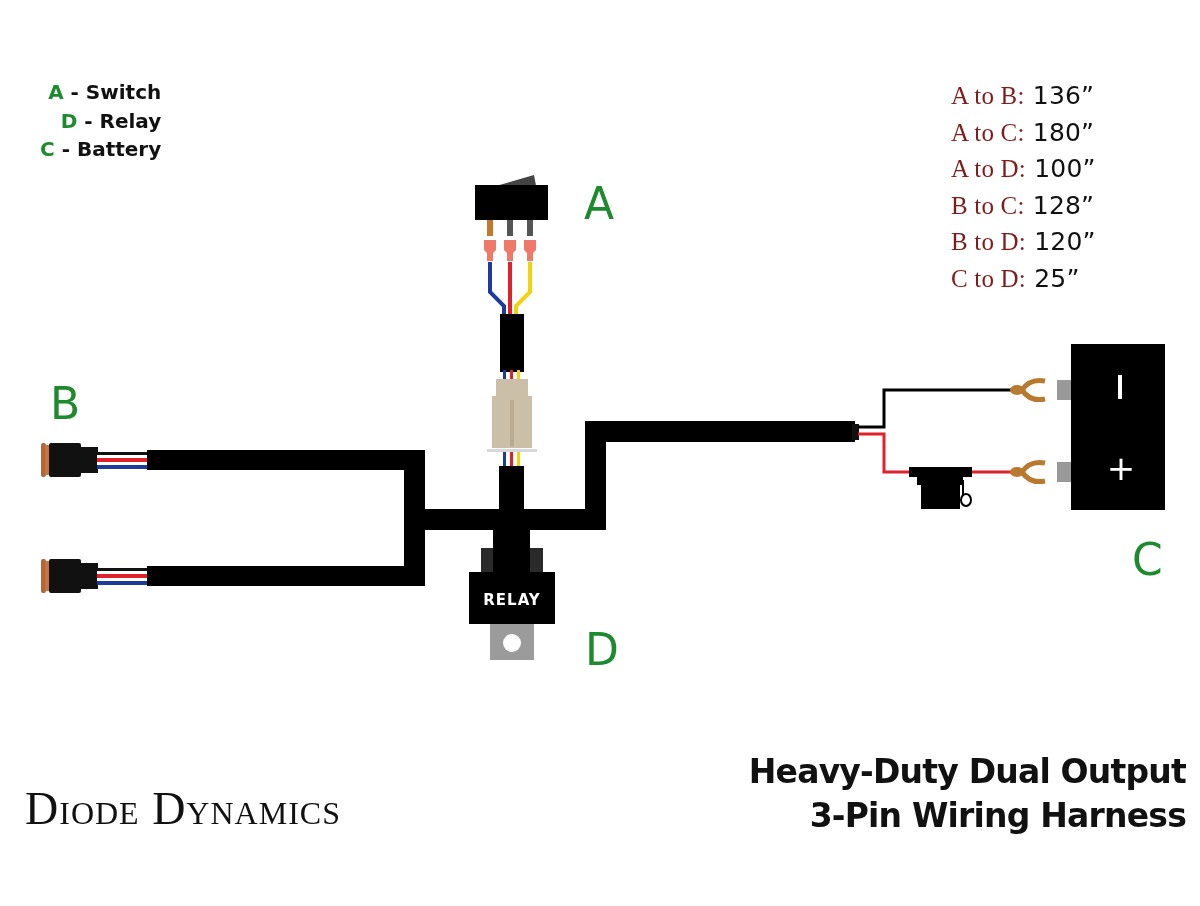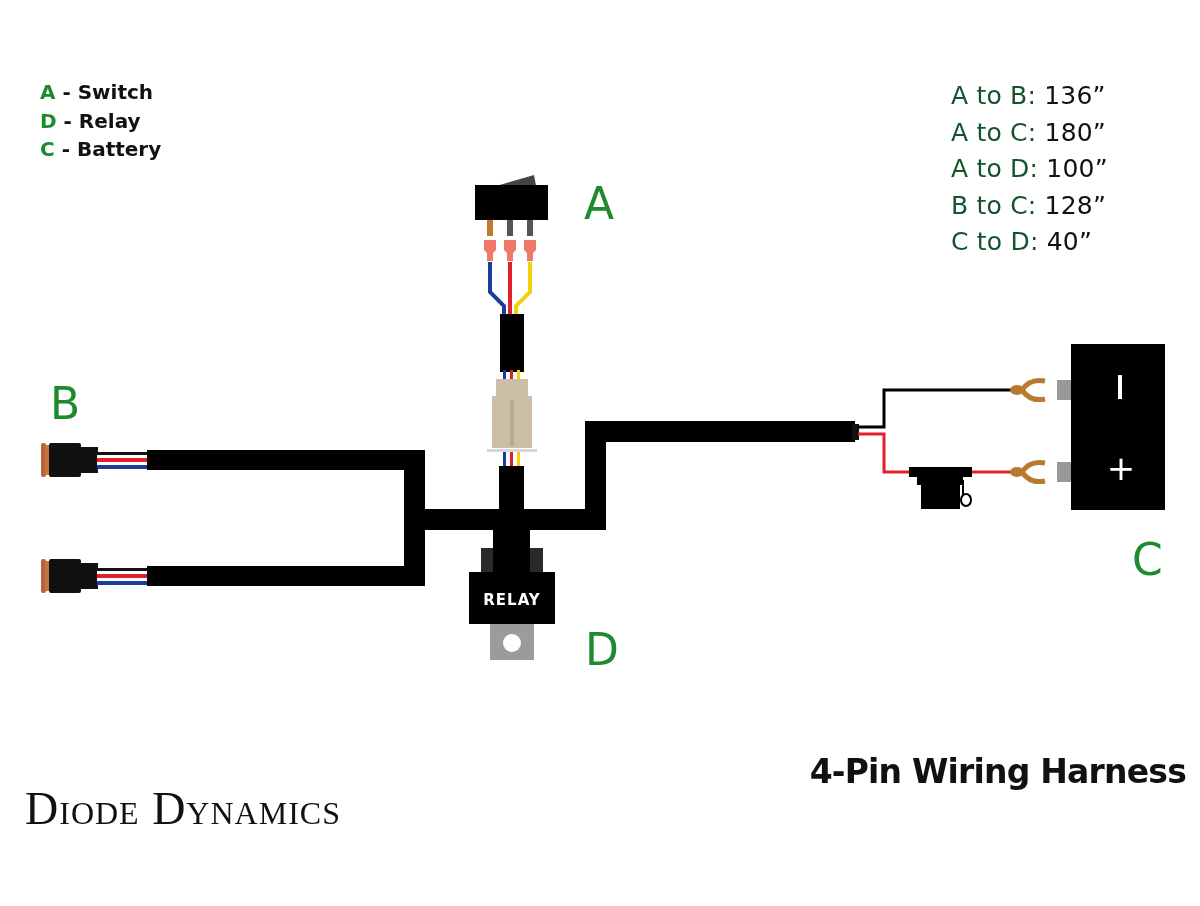--- a/index.html
+++ b/index.html
@@ -1,21 +1,21 @@
 <!DOCTYPE html>
 <html><head>
 <meta charset="utf-8">
 <style>
   html, body { margin: 0; padding: 0; background: #ffffff; }
   body { width: 1200px; height: 906px; position: relative; overflow: hidden; font-family: "DejaVu Sans", sans-serif; }
   #diagram { position: absolute; left: 0; top: 0; width: 1200px; height: 906px; }
-  .legend { position: absolute; left: 40px; top: 78px; font-family: "DejaVu Sans", sans-serif; font-weight: bold; font-size: 20px; line-height: 28.5px; color: #111; }
+  .legend { position: absolute; left: 40px; top: 78px; font-family: "DejaVu Sans", sans-serif; font-weight: bold; font-size: 20px; line-height: 28.5px; color: #111; text-align: right; }
   .legend .key { color: #1e8a2e; }
   .dims { position: absolute; left: 951px; top: 78px; font-family: "DejaVu Sans", sans-serif; font-size: 25px; line-height: 36.5px; color: #111; letter-spacing: 0.2px; }
-  .dims .pair { color: #14532d; }
+  .dims .pair { color: #7f1d1d; font-family: Liberation Serif, serif; }
   .big-label { position: absolute; font-family: "DejaVu Sans", sans-serif; font-size: 44px; color: #1e8a2e; font-weight: normal; }
   .brand { position: absolute; left: 25px; top: 782px; font-family: "Liberation Serif", "DejaVu Serif", serif; font-size: 46px; color: #111; letter-spacing: 1px; font-variant: small-caps; }
   .title { position: absolute; right: 14px; top: 750px; text-align: right; font-family: "DejaVu Sans", sans-serif; font-weight: bold; font-size: 33px; line-height: 44px; color: #111; letter-spacing: -0.8px; }
   .relay-text { font-family: "DejaVu Sans", sans-serif; font-weight: bold; font-size: 15px; fill: #ffffff; letter-spacing: 1px; }
   .term-sym { font-family: "DejaVu Sans", sans-serif; fill: #ffffff; }
 </style>
 </head>
 <body>
 
 <svg id="diagram" viewBox="0 0 1200 906" xmlns="http://www.w3.org/2000/svg">
@@ -142,24 +142,26 @@
   <div><span class="key">A</span><span> - Switch</span></div>
   <div><span class="key">D</span><span> - Relay</span></div>
   <div><span class="key">C</span><span> - Battery</span></div>
 </div>
 
 <div class="dims">
   <div><span class="pair">A to B:</span><span> 136”</span></div>
   <div><span class="pair">A to C:</span><span> 180”</span></div>
   <div><span class="pair">A to D:</span><span> 100”</span></div>
   <div><span class="pair">B to C:</span><span> 128”</span></div>
-  <div><span class="pair">C to D:</span><span> 40”</span></div>
+  <div><span class="pair">B to D:</span><span> 120”</span></div>
+  <div><span class="pair">C to D:</span><span> 25”</span></div>
 </div>
 
 <div class="big-label" style="left:584px; top:178px;">A</div>
 <div class="big-label" style="left:50px; top:378px;">B</div>
 <div class="big-label" style="left:1132px; top:534px;">C</div>
 <div class="big-label" style="left:585px; top:624px;">D</div>
 
 <div class="brand">Diode Dynamics</div>
 <div class="title">
-  <div>4-Pin Wiring Harness</div>
+  <div>Heavy-Duty Dual Output</div>
+  <div>3-Pin Wiring Harness</div>
 </div>
 
 </body></html>

